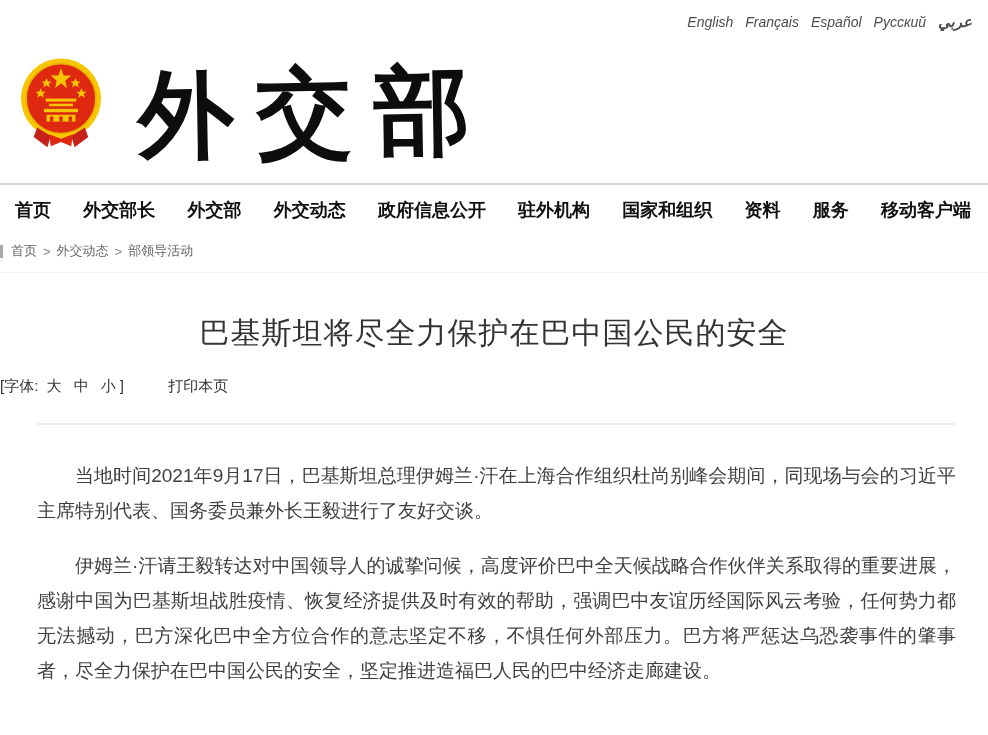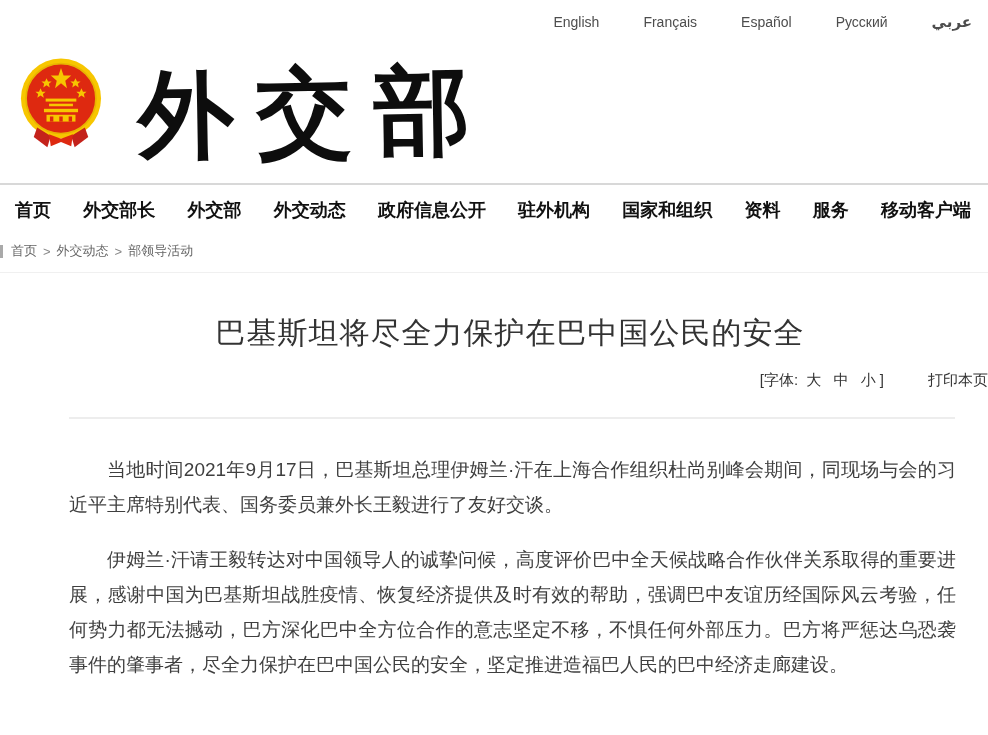--- a/index.html
+++ b/index.html
@@ -4,21 +4,21 @@
 <style>
   html,body{margin:0;padding:0;}
   body{
     width:988px;height:735px;overflow:hidden;background:#ffffff;
     font-family:"Liberation Sans","DejaVu Sans",sans-serif;
     -webkit-font-smoothing:antialiased;
   }
   
   .lang-bar{
     height:44px;display:flex;justify-content:flex-end;align-items:center;
-    padding-right:16px;gap:44px;
+    padding-right:16px;gap:12px;font-style:italic;
   }
   .lang-link{font-size:14px;color:#4d4d4d;cursor:pointer;text-decoration:none;}
   .lang-link.arabic{font-size:15px;font-weight:bold;text-align:center;}
   
   .header{position:relative;height:139px;}
   .logo{position:absolute;left:18px;top:12px;display:flex;align-items:flex-start;cursor:pointer;}
   .emblem{width:86px;height:92px;display:block;}
   .calligraphy{
     margin-left:34px;margin-top:-8px;
     font-family:"DejaVu Serif","Liberation Serif",serif;
@@ -39,28 +39,28 @@
   .breadcrumb{
     display:flex;align-items:center;
     padding:8px 0 12px 0;font-size:13px;color:#666;
   }
   .crumb-marker{
     display:inline-block;width:3px;height:13px;background:#a9a9a9;margin-right:8px;
   }
   .crumb-link{color:#666;cursor:pointer;}
   .crumb-sep{margin:0 6px;color:#888;}
   
-  .article{border-top:1px solid #f0f0f0;padding-left:32px;}
+  .article{border-top:1px solid #f0f0f0;}
   .article-title{
     margin-top:40px;text-align:center;
     font-size:30px;font-weight:500;color:#333;letter-spacing:1px;
   }
   .article-date{margin-top:18px;text-align:center;font-size:14px;color:#666;}
   .article-tools{
-    margin-top:17px;text-align:right;font-size:15px;color:#333;
+    margin-top:23px;text-align:left;font-size:15px;color:#333;
   }
   .fontsize-link{cursor:pointer;margin:0 4px;color:#333;}
   .print-link{cursor:pointer;margin-left:40px;color:#333;}
   .rule{height:2px;background:#ededed;border:none;margin:27px 33px 0 37px;}
   .article-body{
     margin:33px 32px 0 37px;
     font-size:19px;line-height:35px;color:#3f3f3f;
     text-align:justify;
   }
   .article-body p{margin:0;text-indent:2em;}

